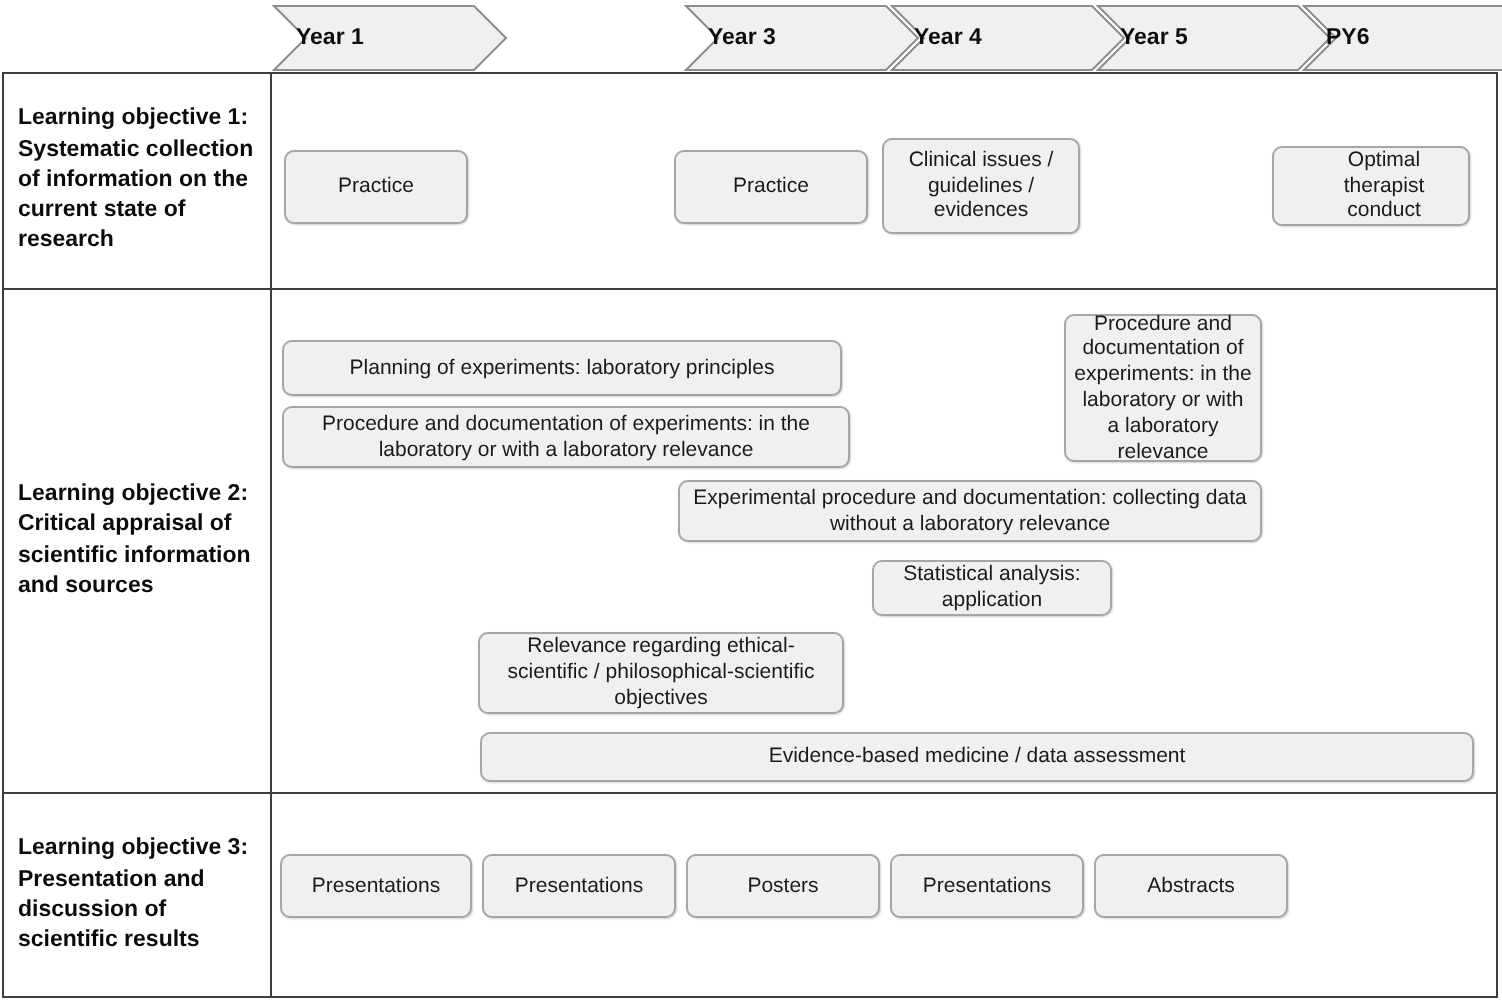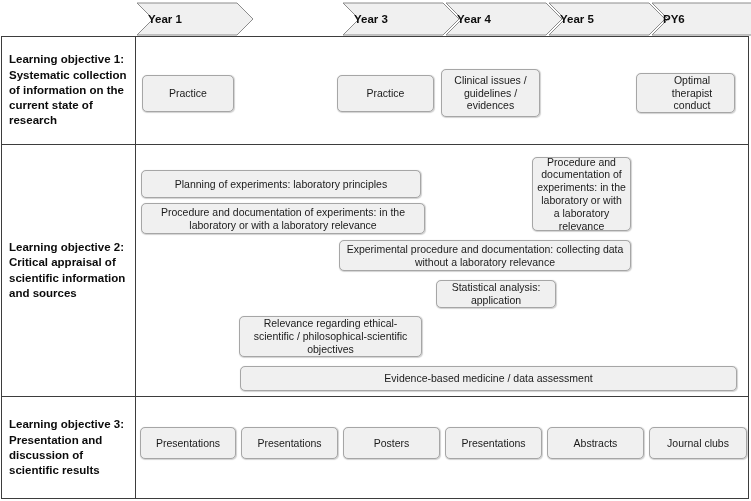--- a/index.html
+++ b/index.html
@@ -219,19 +219,16 @@
       </div>
       <div class="task-box" style="left:206px; top:30px; width:97px; height:32px;">
         <span>Posters</span>
       </div>
       <div class="task-box" style="left:308px; top:30px; width:97px; height:32px;">
         <span>Presentations</span>
       </div>
       <div class="task-box" style="left:410px; top:30px; width:97px; height:32px;">
         <span>Abstracts</span>
       </div>
-      <div class="task-box" style="left:512px; top:30px; width:98px; height:32px;">
-        <span>Journal clubs</span>
-      </div>
     </div>
   </div>
 
 </div>
 
 </body></html>

